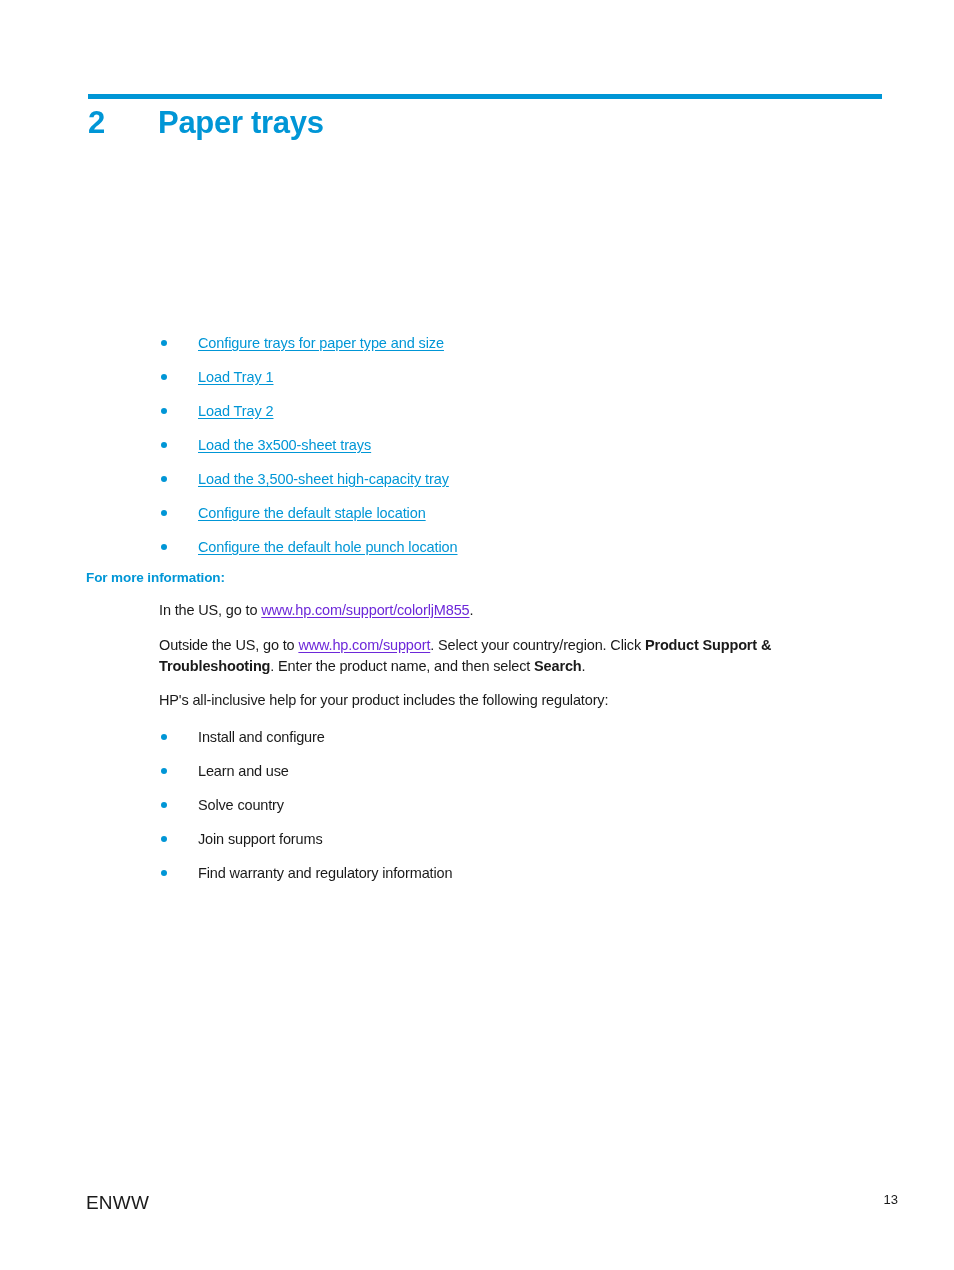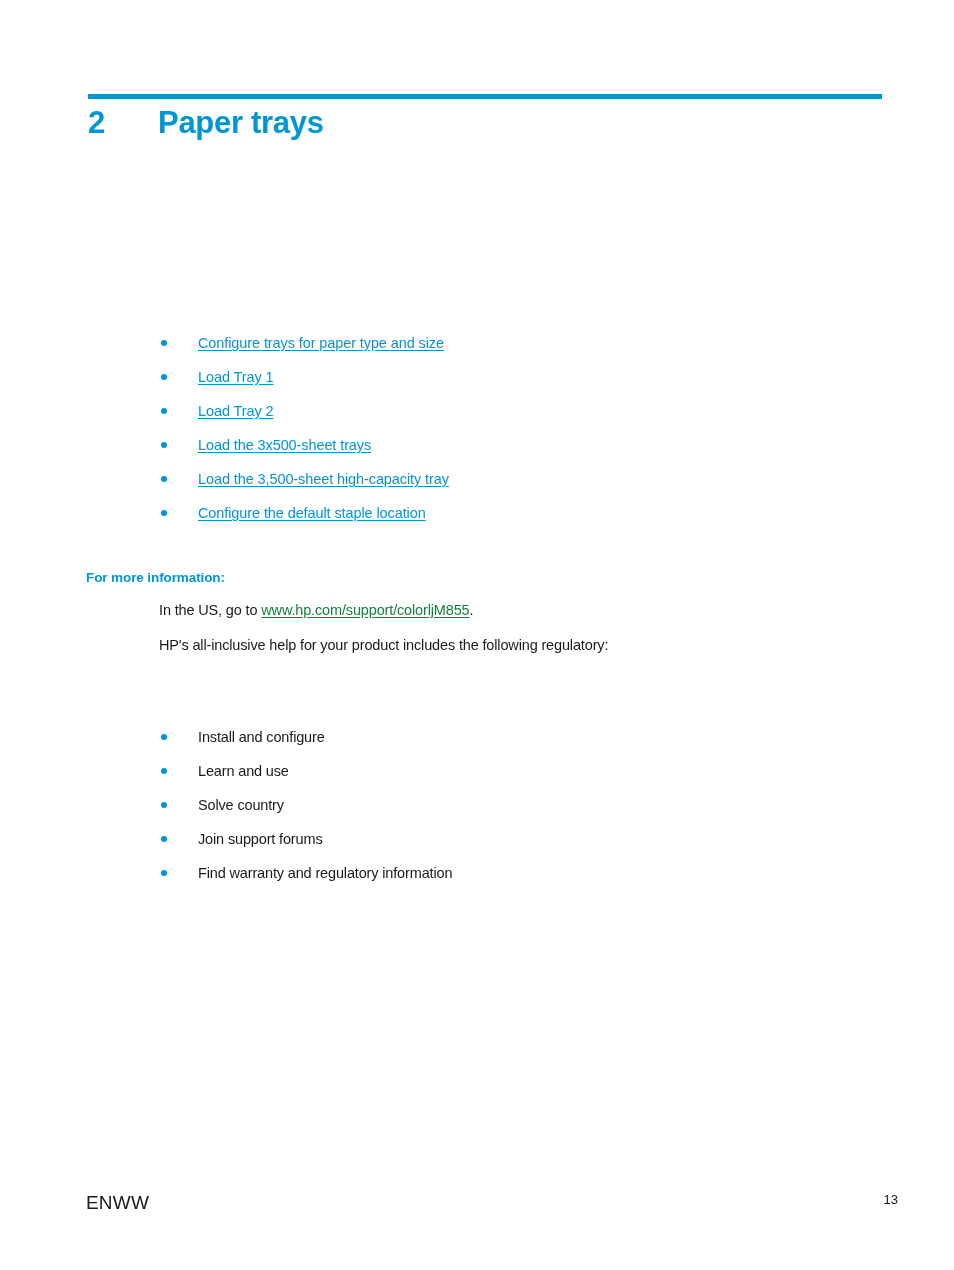--- a/index.html
+++ b/index.html
@@ -104,21 +104,21 @@
   }
   .para {
     font-size: 14.5px;
     line-height: 21px;
     color: #1a1a1a;
     letter-spacing: -0.15px;
     margin: 0 0 13px 0;
   }
   .para.tight { margin-bottom: 14px; }
   .para a.url {
-    color: #15803d;
+    color: #6d28d9;
     text-decoration: underline;
     text-underline-offset: 2px;
     cursor: pointer;
   }
   .para b { font-weight: bold; }
 
   
   .plain-list {
     position: absolute;
     left: 159px;
@@ -186,27 +186,32 @@
       <span class="xref">Load the 3x500-sheet trays</span>
     </div>
     <div class="link-item">
       <span class="bullet"></span>
       <span class="xref">Load the 3,500-sheet high-capacity tray</span>
     </div>
     <div class="link-item">
       <span class="bullet"></span>
       <span class="xref">Configure the default staple location</span>
     </div>
+    <div class="link-item">
+      <span class="bullet"></span>
+      <span class="xref">Configure the default hole punch location</span>
+    </div>
   </div>
 
   <div class="section-head">For more information:</div>
 
   <div class="body-block">
     <p class="para tight"><span>In the US, go to </span><a class="url">www.hp.com/support/colorljM855</a><span>.</span></p>
 
+    <p class="para"><span>Outside the US, go to </span><a class="url">www.hp.com/support</a><span>. Select your country/region. Click </span><b>Product Support &amp; Troubleshooting</b><span>. Enter the product name, and then select </span><b>Search</b><span>.</span></p>
 
     <p class="para">HP's all-inclusive help for your product includes the following regulatory:</p>
   </div>
 
   <div class="plain-list">
     <div class="plain-item">
       <span class="bullet"></span>
       <span class="plain-text">Install and configure</span>
     </div>
     <div class="plain-item">

